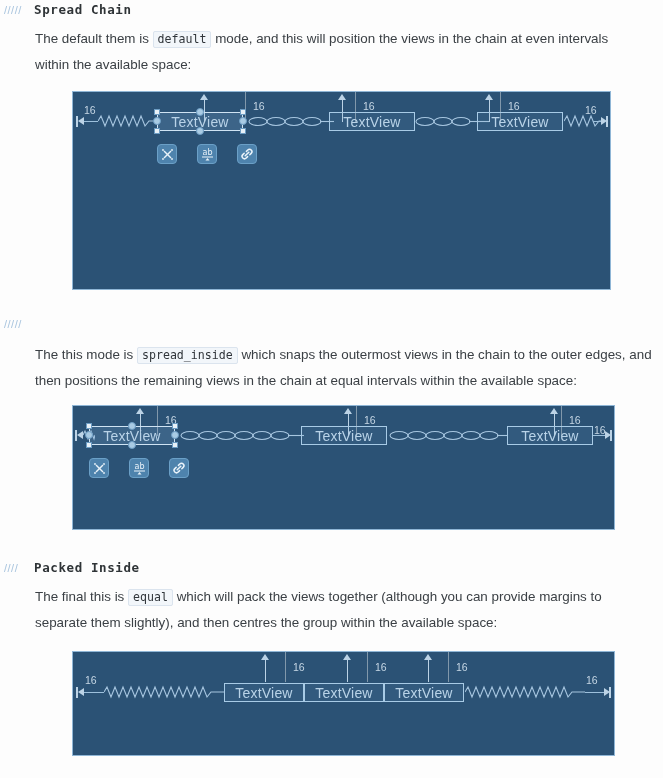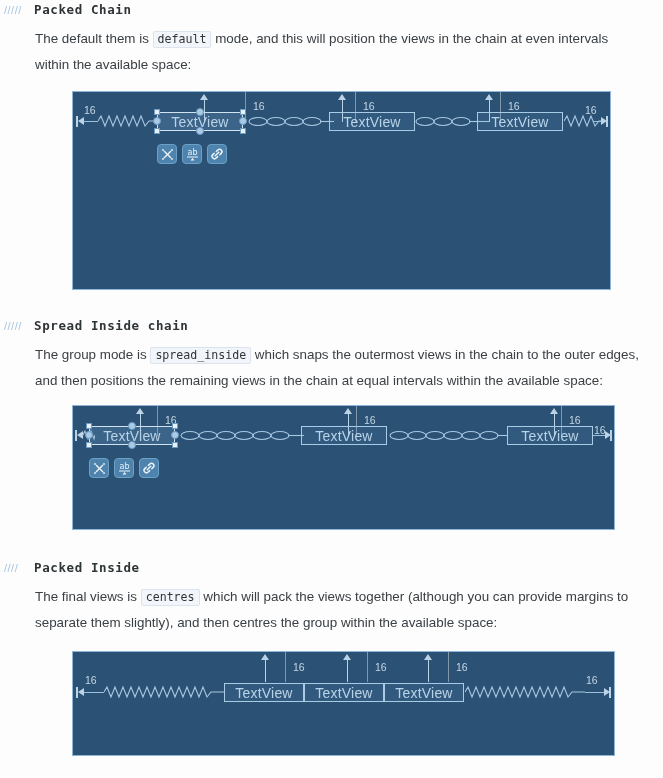--- a/index.html
+++ b/index.html
@@ -164,21 +164,21 @@
 
   
   .spring { position: absolute; }
   
   .chain { position: absolute; }
 
   
   .mini-toolbar {
     position: absolute;
     display: flex;
-    gap: 5px;
+    gap: 20px;
   }
   .mtool {
     width: 20px; height: 20px;
     border-radius: 4px;
     background: #4e83ad;
     border: 1px solid #6ba0c7;
     box-sizing: border-box;
     display: flex;
     align-items: center;
     justify-content: center;
@@ -205,21 +205,21 @@
   }
 </style>
 </head>
 <body>
 
 <div class="page">
 
   <div style="position:absolute;left:0;top:2px;">
     <div class="section-head">
       <span class="slash-marker">/////</span>
-      <span class="section-title">Packed Chain</span>
+      <span class="section-title">Spread Chain</span>
     </div>
   </div>
 
   <div class="para" style="position:absolute;left:0;top:26px;width:610px;">
     <span>The default them is </span><code class="inline">default</code><span> mode, and this will position the views in the chain at even intervals within the available space:</span>
   </div>
 
   <div class="diagram" id="dg1" style="position:absolute;left:36px;top:91px;width:539px;height:199px;">
 
     <div class="guide-v" style="left:172px;top:0px;height:30px;"></div>
@@ -327,26 +327,25 @@
             <path d="M9.8 7.8 L11.2 6.4 a2.4 2.4 0 0 0 -3.4 -3.4 L6.4 4.4"></path>
           </g>
         </svg>
       </div>
     </div>
   </div>
 
   <div style="position:absolute;left:0;top:318px;">
     <div class="section-head">
       <span class="slash-marker">/////</span>
-      <span class="section-title">Spread Inside chain</span>
     </div>
   </div>
 
   <div class="para" style="position:absolute;left:0;top:342px;width:625px;">
-    <span>The group mode is </span><code class="inline">spread_inside</code><span> which snaps the outermost views in the chain to the outer edges, and then positions the remaining views in the chain at equal intervals within the available space:</span>
+    <span>The this mode is </span><code class="inline">spread_inside</code><span> which snaps the outermost views in the chain to the outer edges, and then positions the remaining views in the chain at equal intervals within the available space:</span>
   </div>
 
   <div class="diagram" id="dg2" style="position:absolute;left:36px;top:405px;width:543px;height:125px;">
 
     <div class="guide-v" style="left:84px;top:0px;height:30px;"></div>
     <div class="guide-v" style="left:283px;top:0px;height:30px;"></div>
     <div class="guide-v" style="left:488px;top:0px;height:30px;"></div>
 
     <div class="anchor-up" style="left:63px;top:2px;height:28px;">
       <div class="head"></div>
@@ -452,21 +451,21 @@
   </div>
 
   <div style="position:absolute;left:0;top:560px;">
     <div class="section-head">
       <span class="slash-marker">////</span>
       <span class="section-title">Packed Inside</span>
     </div>
   </div>
 
   <div class="para" style="position:absolute;left:0;top:584px;width:622px;">
-    <span>The final views is </span><code class="inline">centres</code><span> which will pack the views together (although you can provide margins to separate them slightly), and then centres the group within the available space:</span>
+    <span>The final this is </span><code class="inline">equal</code><span> which will pack the views together (although you can provide margins to separate them slightly), and then centres the group within the available space:</span>
   </div>
 
   <div class="diagram" id="dg3" style="position:absolute;left:36px;top:651px;width:543px;height:105px;">
 
     <div class="guide-v" style="left:212px;top:0px;height:30px;"></div>
     <div class="guide-v" style="left:294px;top:0px;height:30px;"></div>
     <div class="guide-v" style="left:375px;top:0px;height:30px;"></div>
 
     <div class="anchor-up" style="left:188px;top:2px;height:28px;">
       <div class="head"></div>

